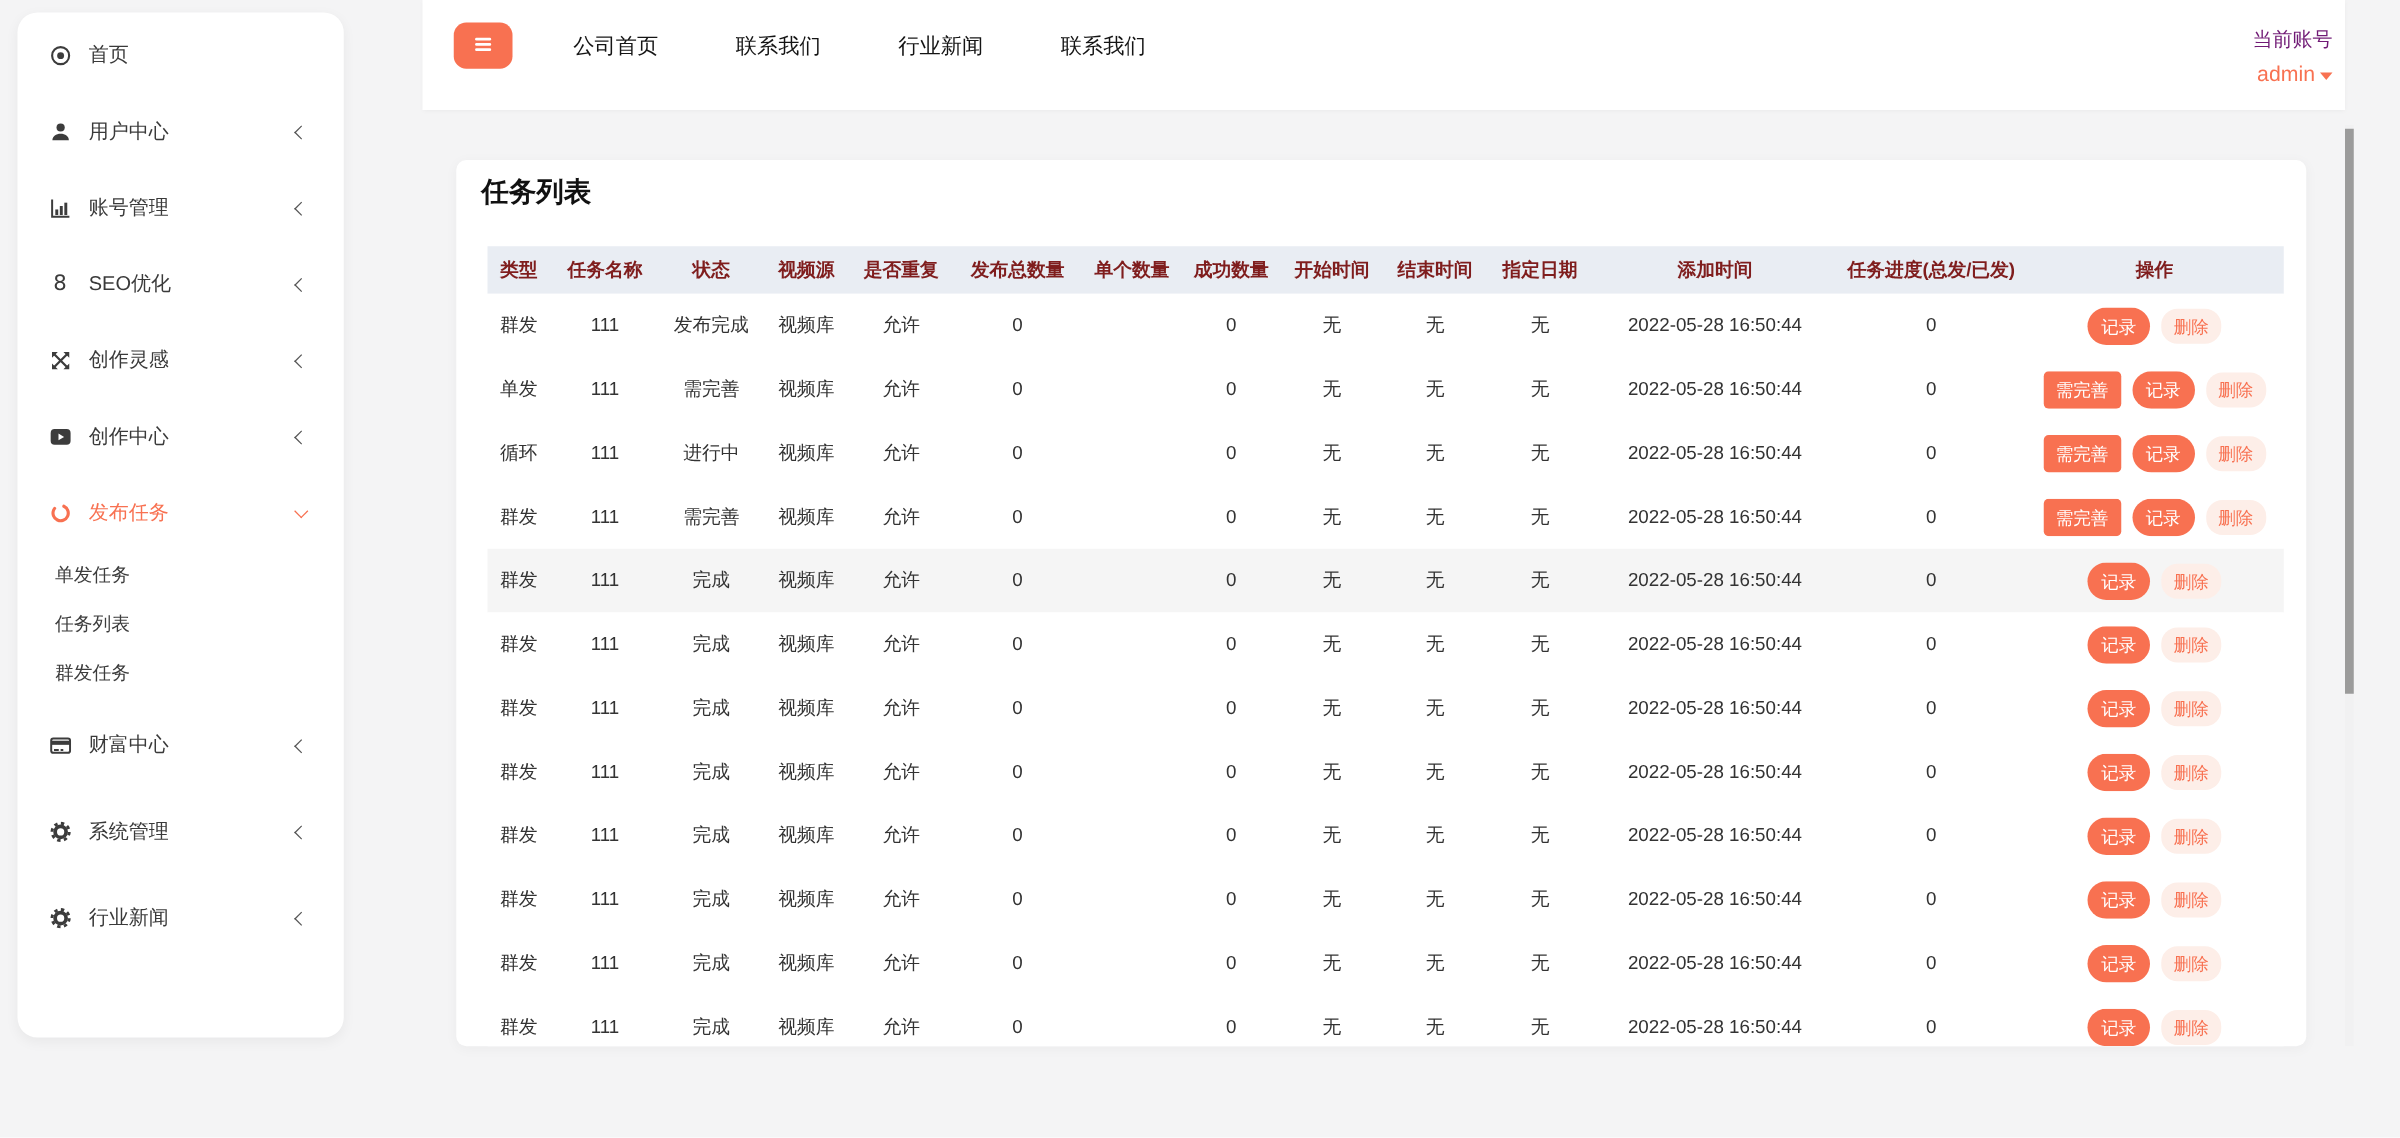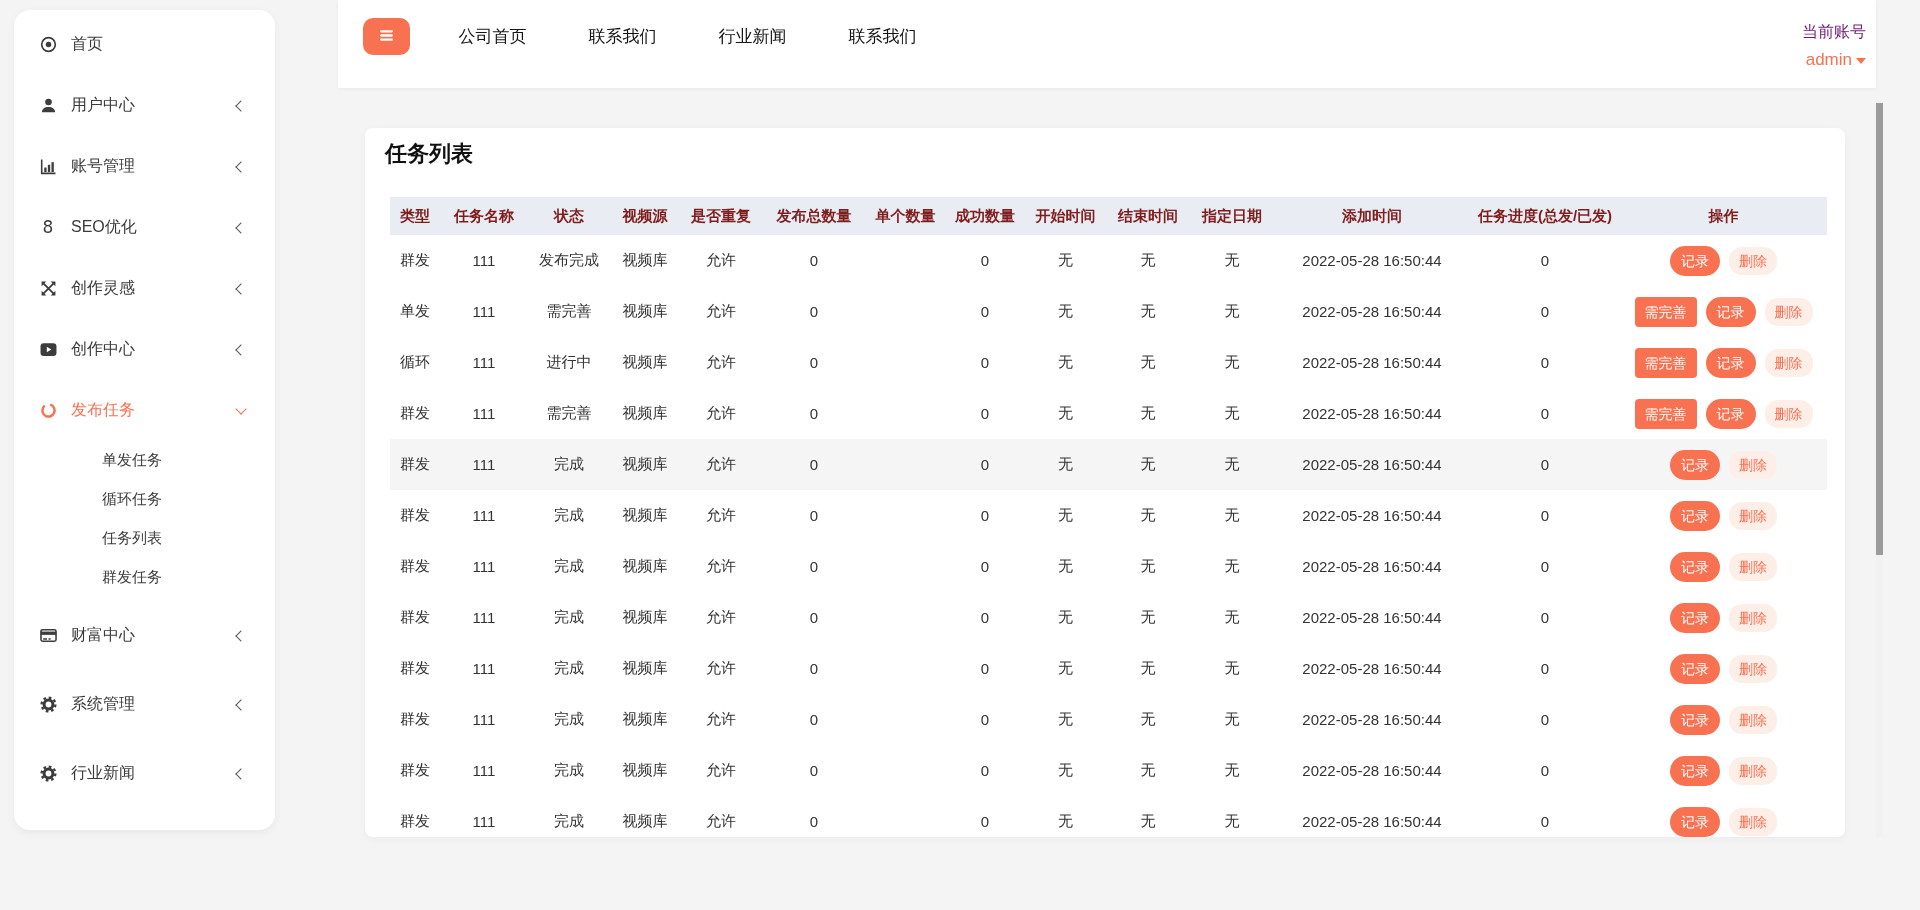--- a/index.html
+++ b/index.html
@@ -27,21 +27,21 @@
   .side-item.active { color:#f87151; }
   .side-item.active .s-icon { color:#f87151; }
   .side-item.mt { margin-top:8px; }
   .seo-8 { font-size:17px; line-height:1; font-family:"DejaVu Sans",sans-serif; }
   .chev { width:8px; height:8px; border-left:1.6px solid #555; border-bottom:1.6px solid #555; display:inline-block; }
   .chev.left { transform:rotate(45deg); }
   .chev.down { transform:rotate(-45deg); border-color:#f87151; margin-top:-4px; }
   .sub-list { }
   .sub-item {
     height:39px; display:flex; align-items:center;
-    padding-left:88px; font-size:15px; color:#3c3c3c; cursor:pointer;
+    padding-left:30px; font-size:15px; color:#3c3c3c; cursor:pointer;
   }
   
   .topbar {
     position:absolute; left:338px; top:0; width:1538px; height:88px;
     background:#fff; box-shadow:0 1px 4px rgba(0,0,0,0.05);
   }
   .burger {
     position:absolute; left:25px; top:18px; width:47px; height:37px;
     background:#f87151; border:none; border-radius:10px;
     display:flex; align-items:center; justify-content:center; cursor:pointer;
@@ -140,21 +140,20 @@
       <span class="s-icon">
         <svg viewBox="0 0 17 17" width="17" height="17">
           <circle cx="8.5" cy="8.5" r="6.1" fill="none" stroke="currentColor" stroke-width="2.5" stroke-dasharray="30 9" stroke-linecap="round" transform="rotate(-65 8.5 8.5)"></circle>
         </svg>
       </span>
       <span class="s-label">发布任务</span>
       <span class="chev down"></span>
     </div>
     <div class="sub-list">
       <div class="sub-item">单发任务</div>
-      <div class="sub-item">循环任务</div>
       <div class="sub-item">任务列表</div>
       <div class="sub-item">群发任务</div>
     </div>
     <div class="side-item mt">
       <span class="s-icon">
         <svg viewBox="0 0 16 16" width="17" height="17">
           <rect x="0.9" y="2.6" width="14.2" height="10.8" rx="1.6" fill="none" stroke="currentColor" stroke-width="1.5"></rect>
           <rect x="0.9" y="4.3" width="14.2" height="3.1" fill="currentColor"></rect>
           <path d="M3 11.3h3.6M8 11.3h2" stroke="currentColor" stroke-width="1.4"></path>
         </svg>

